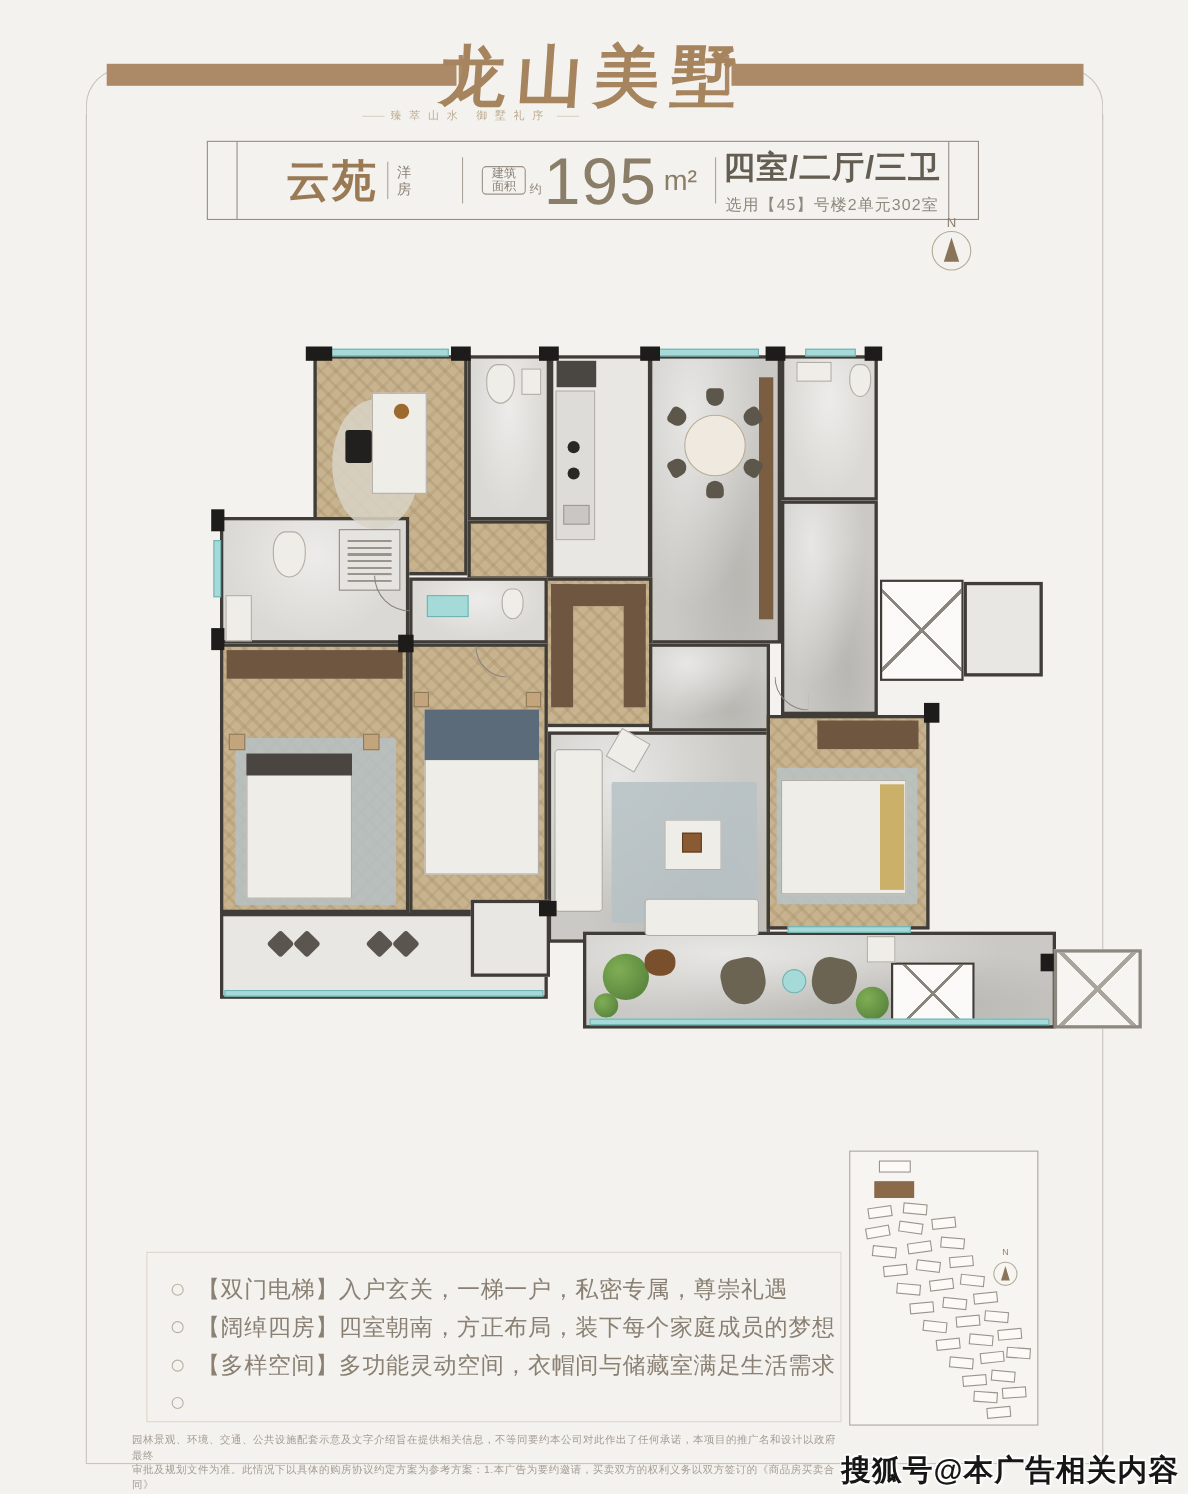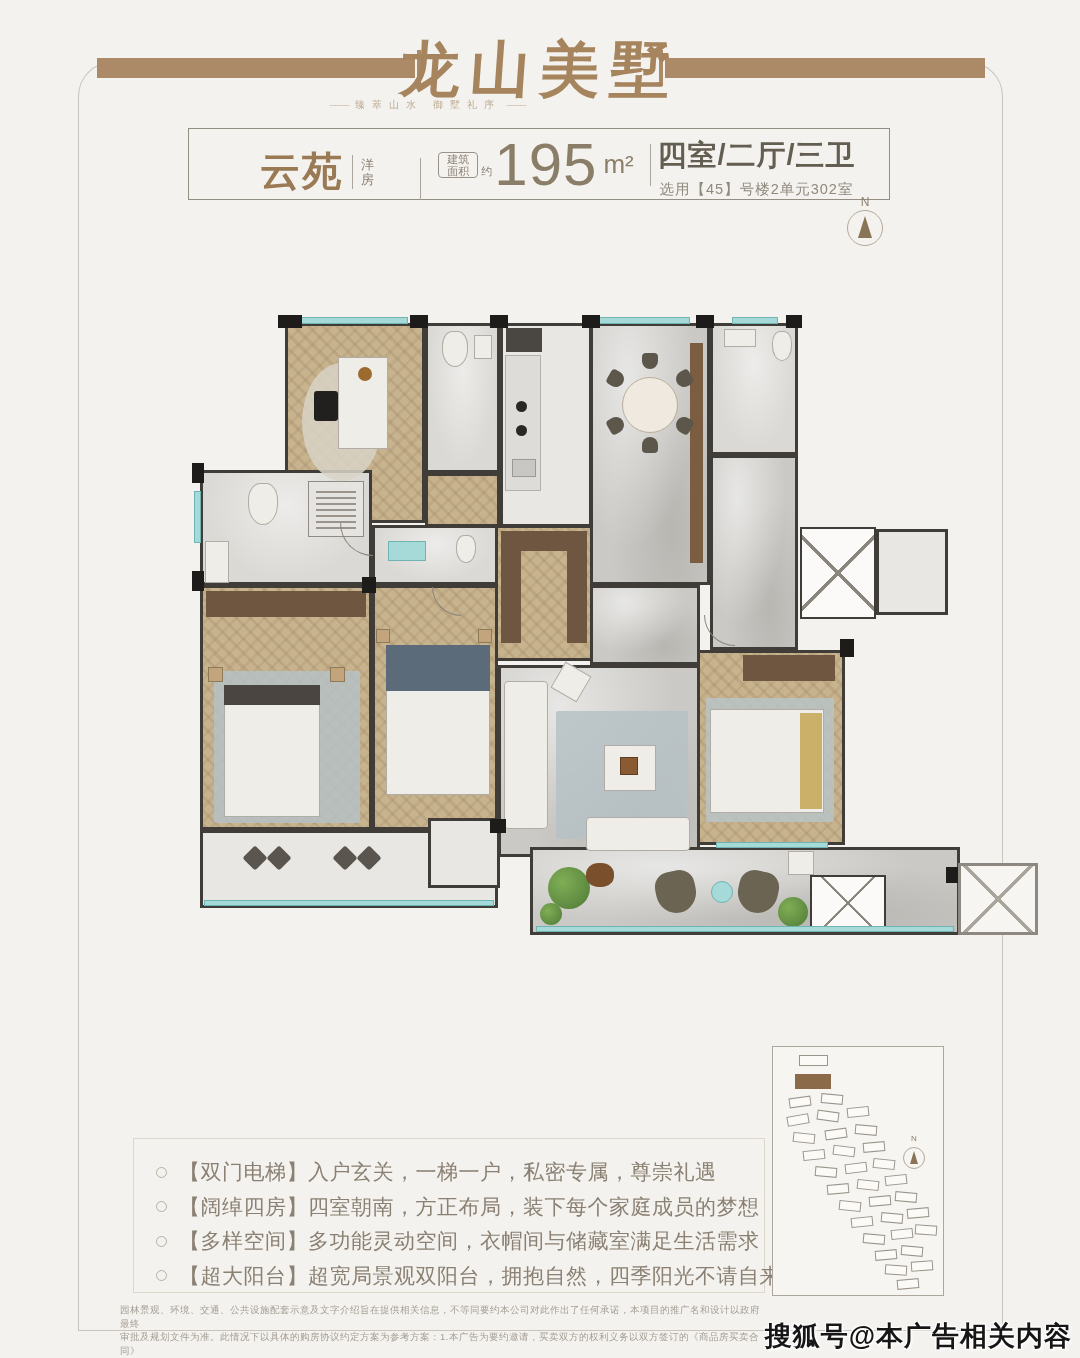--- a/index.html
+++ b/index.html
@@ -12,21 +12,21 @@
   .hbar{position:absolute;top:58px;height:20px;background:#ac8a68;}
   .hbar-tick{position:absolute;top:50px;width:4px;height:36px;background:#ac8a68;}
   .title{position:absolute;top:30px;left:0;width:1080px;text-align:center;
     font-family:"DejaVu Serif",serif;font-weight:bold;font-size:60px;color:#a5845e;
     letter-spacing:10px;transform:skewX(-4deg);}
   .tagline{position:absolute;top:98px;left:0;width:856px;text-align:center;
     font-size:10px;letter-spacing:7px;color:#bcab92;}
   .tagline .dash{color:#cfc3af;letter-spacing:0;}
   
   .infobar{position:absolute;left:188px;top:128px;width:700px;height:70px;
-    border:1px solid #948d83;display:flex;align-items:flex-end;}
+    border:1px solid #948d83;display:flex;}
   .endcell{width:26px;border-right:1px solid #948d83;}
   .endcell.right{border-right:none;border-left:1px solid #948d83;}
   .cell{display:flex;align-items:center;justify-content:center;position:relative;}
   .vdiv{position:absolute;right:0;top:14px;height:42px;width:1px;background:#aba49a;}
   .name-cn{font-family:"DejaVu Serif",serif;font-size:40px;font-weight:bold;color:#9a7a54;letter-spacing:2px;}
   .name-sep{width:1px;height:34px;background:#aba49a;margin:0 8px;}
   .type-v{width:16px;font-size:13px;line-height:15px;color:#8b8378;word-break:break-all;}
   .area-badge{width:32px;border:1px solid #9a9288;border-radius:4px;padding:0 3px;
     font-size:11px;line-height:12px;color:#8b8276;text-align:center;position:relative;}
   .area-approx{font-size:11px;color:#8b8276;margin:14px 2px 0 3px;}
@@ -269,21 +269,20 @@
   <div class="feat">
     <span class="dot"></span>
     <span class="txt"><span>【阔绰四房】</span><span>四室朝南，方正布局，装下每个家庭成员的梦想</span></span>
   </div>
   <div class="feat">
     <span class="dot"></span>
     <span class="txt"><span>【多样空间】</span><span>多功能灵动空间，衣帽间与储藏室满足生活需求</span></span>
   </div>
   <div class="feat">
     <span class="dot"></span>
-    <span class="txt"><span>【超大阳台】</span><span>超宽局景观双阳台，拥抱自然，四季阳光不请自来</span></span>
   </div>
 </div>
 
 <div class="siteplan">
   <div id="sp-buildings" style="position:absolute;inset:0;">
       <div class="sp-bld" style="left: 26px; top: 8px; width: 27px; height: 9px; transform: rotate(0deg);"></div>
       <div class="sp-bld hl" style="left: 22px; top: 27px; width: 34px; height: 13px; transform: rotate(0deg);"></div>
       <div class="sp-bld" style="left: 16px; top: 50px; width: 20px; height: 8px; transform: rotate(-8deg);"></div>
       <div class="sp-bld" style="left: 48px; top: 47px; width: 20px; height: 8px; transform: rotate(5deg);"></div>
       <div class="sp-bld" style="left: 14px; top: 68px; width: 20px; height: 8px; transform: rotate(-10deg);"></div>

